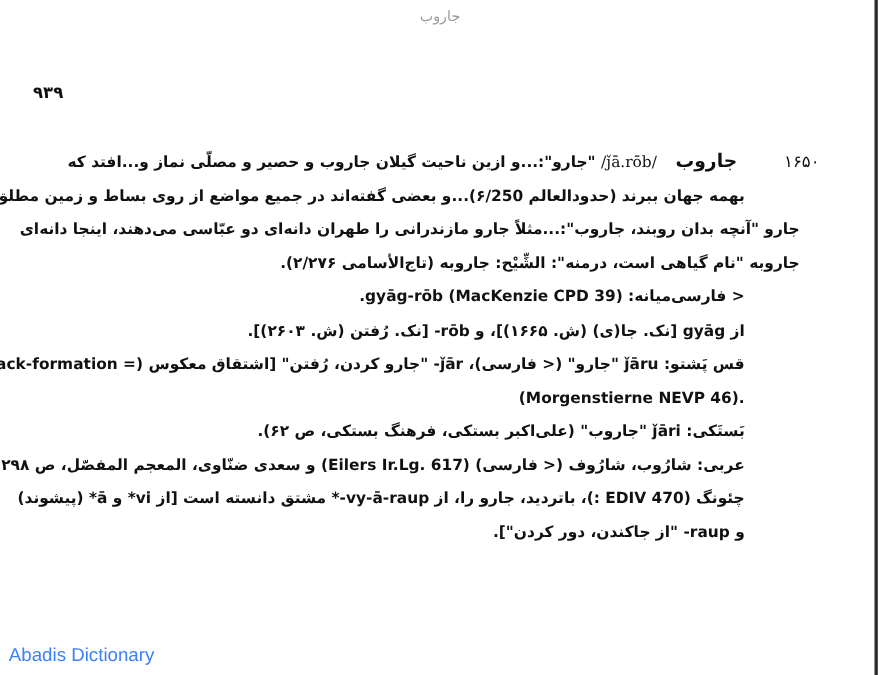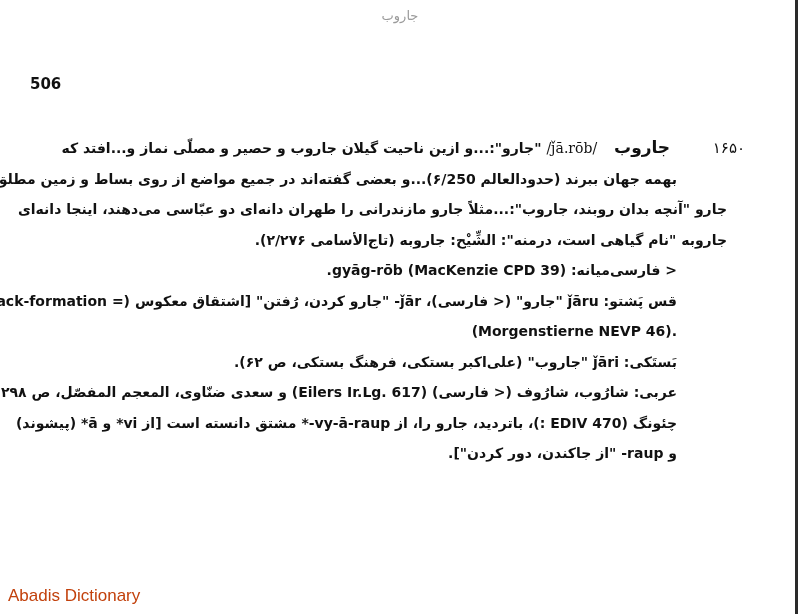--- a/index.html
+++ b/index.html
@@ -92,47 +92,48 @@
       direction: ltr;
       unicode-bidi: isolate;
       text-align: center;
     }
     .watermark {
       position: absolute;
       left: 8px;
       top: 586px;
       font-family: "Liberation Sans", "DejaVu Sans", sans-serif;
       font-size: 17px;
-      color: #c2410c;
+      color: #3b82f6;
     }
     .ln-sub { padding-right: 68px; }
     .ln-sub2 { padding-right: 18px; }
   </style>
 </head>
 <body>
 
 <div class="site-title">جاروب</div>
 
 <div class="page-border"></div>
 
 <div class="page-header">
-  <span class="page-number">506</span>
+  <span class="page-number">۹۳۹</span>
 </div>
 
 <div class="entry">
   <div class="line">
     <span class="entry-number">۱۶۵۰</span>
     <span class="headword">جاروب</span>
     <span class="translit">/ǰā.rōb/</span>
     <span>"جارو":...و ازین ناحیت گیلان جاروب و حصیر و مصلّی نماز و...افتد که</span>
   </div>
   <div class="line ln-sub">بهمه جهان ببرند (حدودالعالم ۶/250)...و بعضی گفته‌اند در جمیع مواضع از روی بساط و زمین مطلق</div>
   <div class="line ln-sub2">جارو "آنچه بدان روبند، جاروب":...مثلاً جارو مازندرانی را طهران دانه‌ای دو عبّاسی می‌دهند، اینجا دانه‌ای</div>
   <div class="line ln-sub2">جاروبه "نام گیاهی است، درمنه": الشِّیْح: جاروبه (تاج‌الأسامی ۲/۲۷۶).</div>
   <div class="line ln-sub">&lt; فارسی‌میانه: gyāg-rōb (MacKenzie CPD 39).</div>
+  <div class="line ln-sub">از gyāg [نک. جا(ی) (ش. ۱۶۶۵)]، و rōb- [نک. رُفتن (ش. ۲۶۰۳)].</div>
   <div class="line ln-sub">قس پَشتو: ǰāru "جارو" (&lt; فارسی)، ǰār- "جارو کردن، رُفتن" [اشتقاق معکوس (= back-formation)]</div>
   <div class="line ln-sub">(Morgenstierne NEVP 46).</div>
   <div class="line ln-sub">بَستَکی: ǰāri "جاروب" (علی‌اکبر بستکی، فرهنگ بستکی، ص ۶۲).</div>
   <div class="line ln-sub">عربی: شارُوب، شارُوف (&lt; فارسی) (Eilers Ir.Lg. 617) و سعدی ضنّاوی، المعجم المفصّل، ص ۲۹۸).</div>
   <div class="line ln-sub">چئونگ (EDIV 470 :)، باتردید، جارو را، از vy-ā-raup-* مشتق دانسته است [از vi* و ā* (پیشوند)</div>
   <div class="line ln-sub">و raup- "از جاکندن، دور کردن"].</div>
 </div>
 
 <div class="watermark">Abadis Dictionary</div>
 

